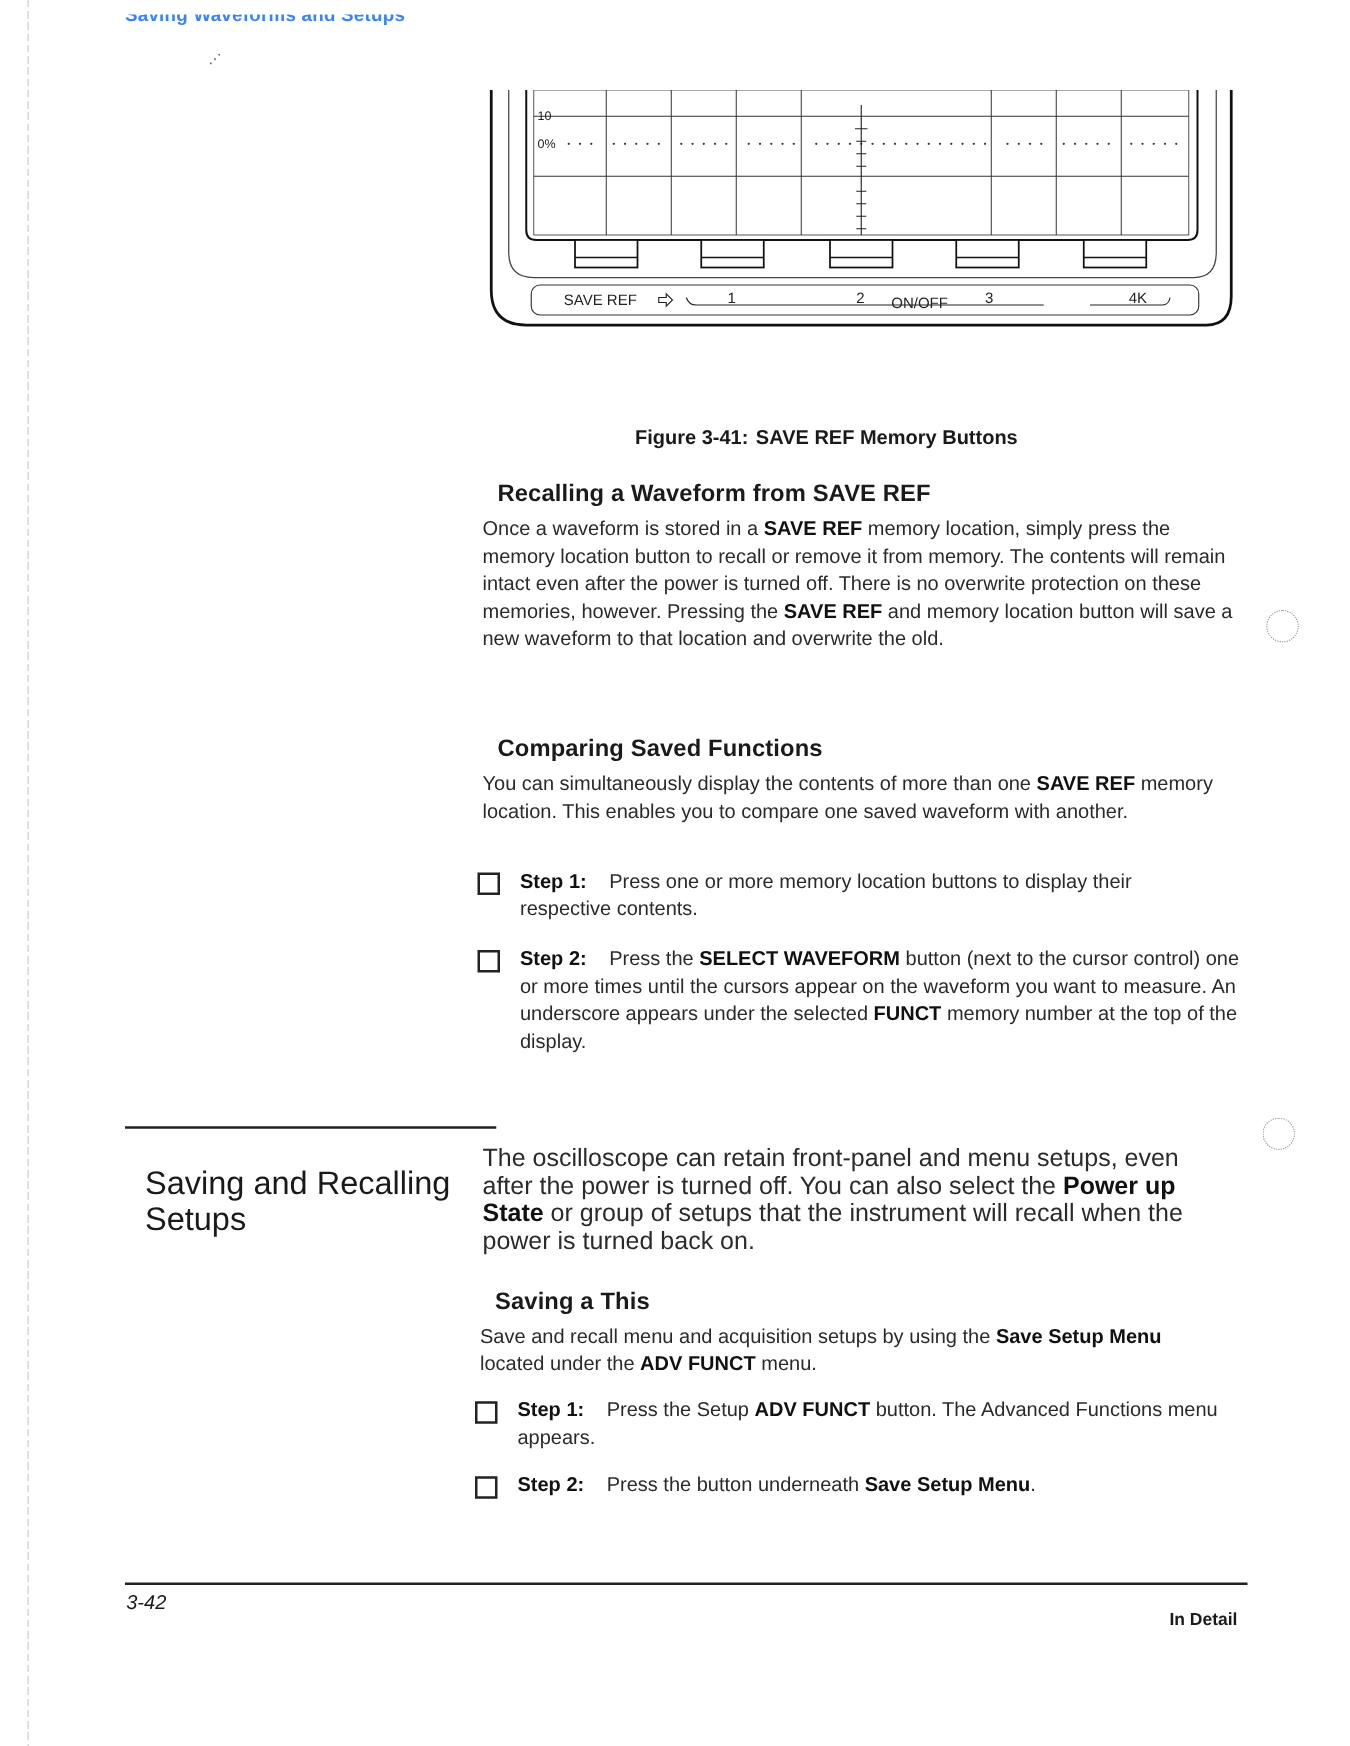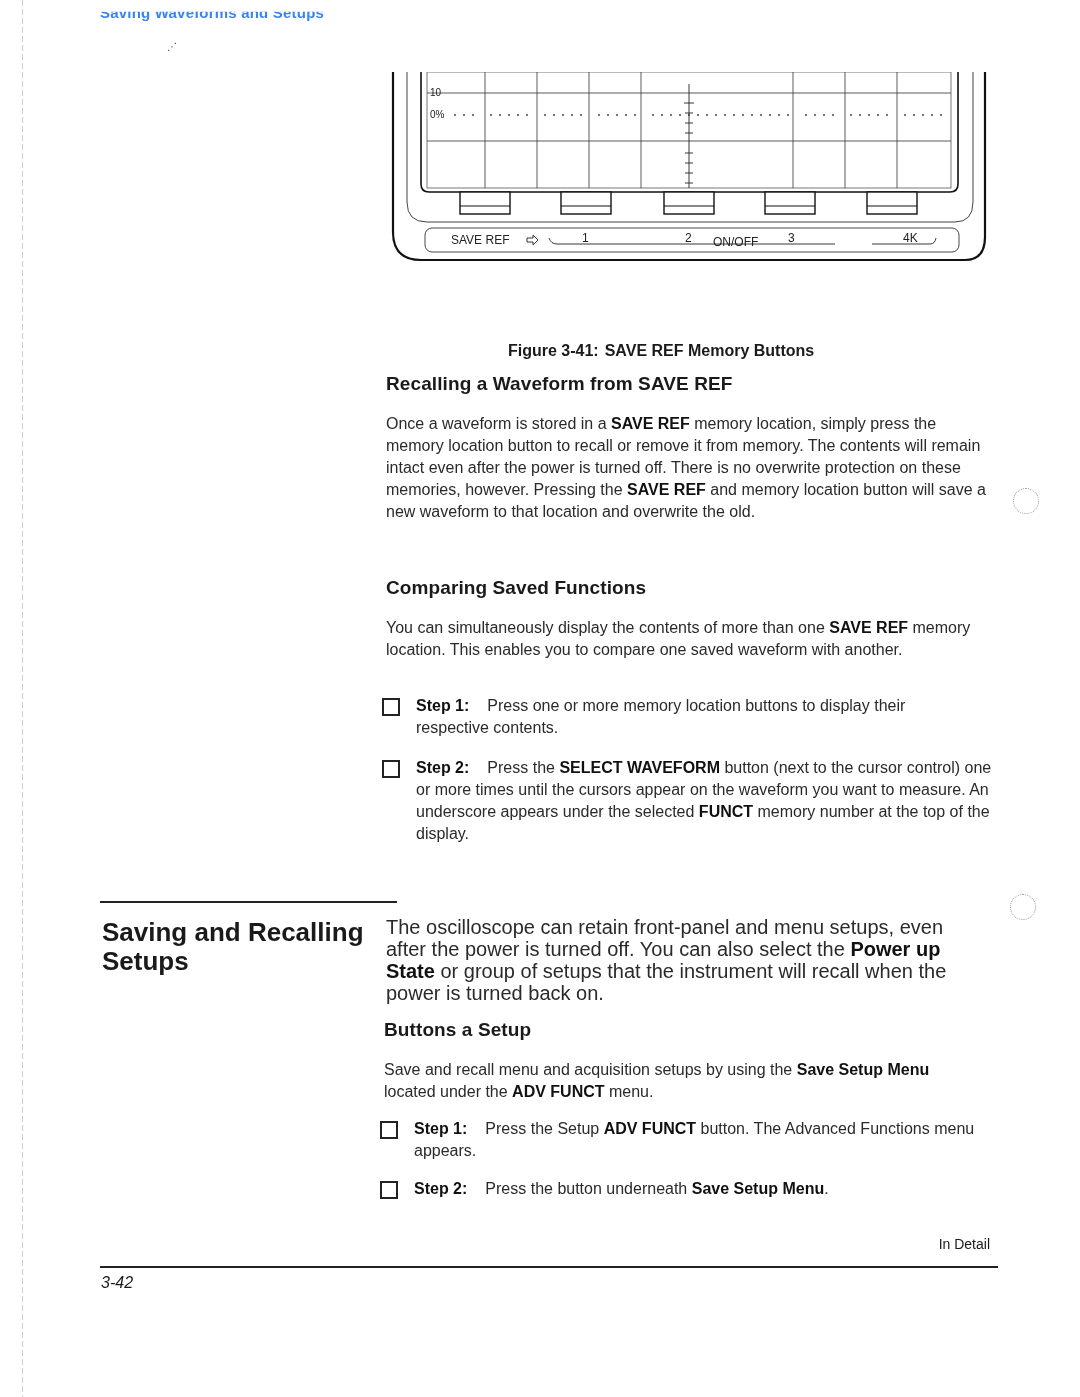--- a/index.html
+++ b/index.html
@@ -23,47 +23,47 @@
   .figure svg { width: 605px; height: 200px; display: block; }
   .fig-label { font-family: "Liberation Sans", sans-serif; fill: #222; }
   .figure-caption {
     position: absolute; left: 508px; top: 294px; font-size: 16px; font-weight: bold; color: #1a1a1a; margin-top: 48px;
   }
   .figure-caption .cap-title { margin-left: 6px; }
 
   
   .col { position: absolute; left: 386px; width: 610px; }
   h3.sub {
-    margin: 0; font-size: 19px; font-weight: bold; color: #1a1a1a; letter-spacing: 0.1px;
+    margin: 12px; font-size: 19px; font-weight: bold; color: #1a1a1a; letter-spacing: 0.1px;
   }
   p.body {
     margin: 0; font-size: 16px; line-height: 22px; color: #2a2a2a;
   }
   b { color: #111; }
   .step { position: absolute; left: 382px; width: 615px; }
   .step .box {
     position: absolute; left: 0; top: 3px; width: 14px; height: 14px;
     border: 2px solid #222; background: #fff;
   }
   .step .txt { margin-left: 34px; font-size: 16px; line-height: 22px; color: #2a2a2a; }
   .step .lbl { font-weight: bold; color: #111; margin-right: 18px; }
 
   .section-rule {
     position: absolute; left: 100px; top: 901px; width: 297px; height: 2px; background: #222;
   }
   h2.side {
-    position: absolute; left: 102px; top: 918px; margin: 0;
-    font-size: 26px; line-height: 29px; font-weight: bold; color: #1a1a1a; width: 270px;
+    position: absolute; left: 102px; top: 918px; margin: 14px;
+    font-size: 26px; line-height: 29px; font-weight: normal; color: #1a1a1a; width: 270px;
   }
   .hole { position: absolute; width: 24px; height: 24px; border-radius: 50%;
     border: 1px dotted #9a9a9a; }
 
   .footer-rule { position: absolute; left: 100px; top: 1266px; width: 898px; height: 2px; background: #222; }
   .page-num { position: absolute; left: 101px; top: 1274px; font-size: 16px; font-weight: normal; font-style: italic; color: #1a1a1a; }
-  .footer-title { position: absolute; right: 90px; top: 1236px; font-size: 14px; font-weight: normal; color: #1a1a1a; }
+  .footer-title { position: absolute; right: 90px; top: 1287px; font-size: 14px; font-weight: bold; color: #1a1a1a; }
 </style>
 </head>
 <body>
 
 <div class="binding-edge"></div>
 
 <div class="running-head">Saving Waveforms and Setups</div>
 <div class="speck">⋰</div>
 
 <div class="figure">
@@ -208,21 +208,21 @@
 </div>
 <div class="step" style="top:757px">
   <span class="box"></span>
   <div class="txt"><span class="lbl">Step 2:</span><span>Press the <b>SELECT WAVEFORM</b> button (next to the cursor control) one or more times until the cursors appear on the waveform you want to measure. An underscore appears under the selected <b>FUNCT</b> memory number at the top of the display.</span></div>
 </div>
 
 <div class="section-rule"></div>
 <h2 class="side">Saving and Recalling Setups</h2>
 <p class="body col" style="top:916px; width:585px; font-size:20px">The oscilloscope can retain front-panel and menu setups, even after the power is turned off. You can also select the <b>Power up State</b> or group of setups that the instrument will recall when the power is turned back on.</p>
 
-<h3 class="sub col" style="top:1019px; left:384px">Buttons a Setup</h3>
+<h3 class="sub col" style="top:1019px; left:384px">Saving a This</h3>
 <p class="body col" style="top:1059px; left:384px; width:575px">Save and recall menu and acquisition setups by using the <b>Save Setup Menu</b> located under the <b>ADV FUNCT</b> menu.</p>
 
 <div class="step" style="top:1118px; left:380px; width:610px">
   <span class="box"></span>
   <div class="txt"><span class="lbl">Step 1:</span><span>Press the Setup <b>ADV FUNCT</b> button. The Advanced Functions menu appears.</span></div>
 </div>
 <div class="step" style="top:1178px; left:380px">
   <span class="box"></span>
   <div class="txt"><span class="lbl">Step 2:</span><span>Press the button underneath <b>Save Setup Menu</b>.</span></div>
 </div>

